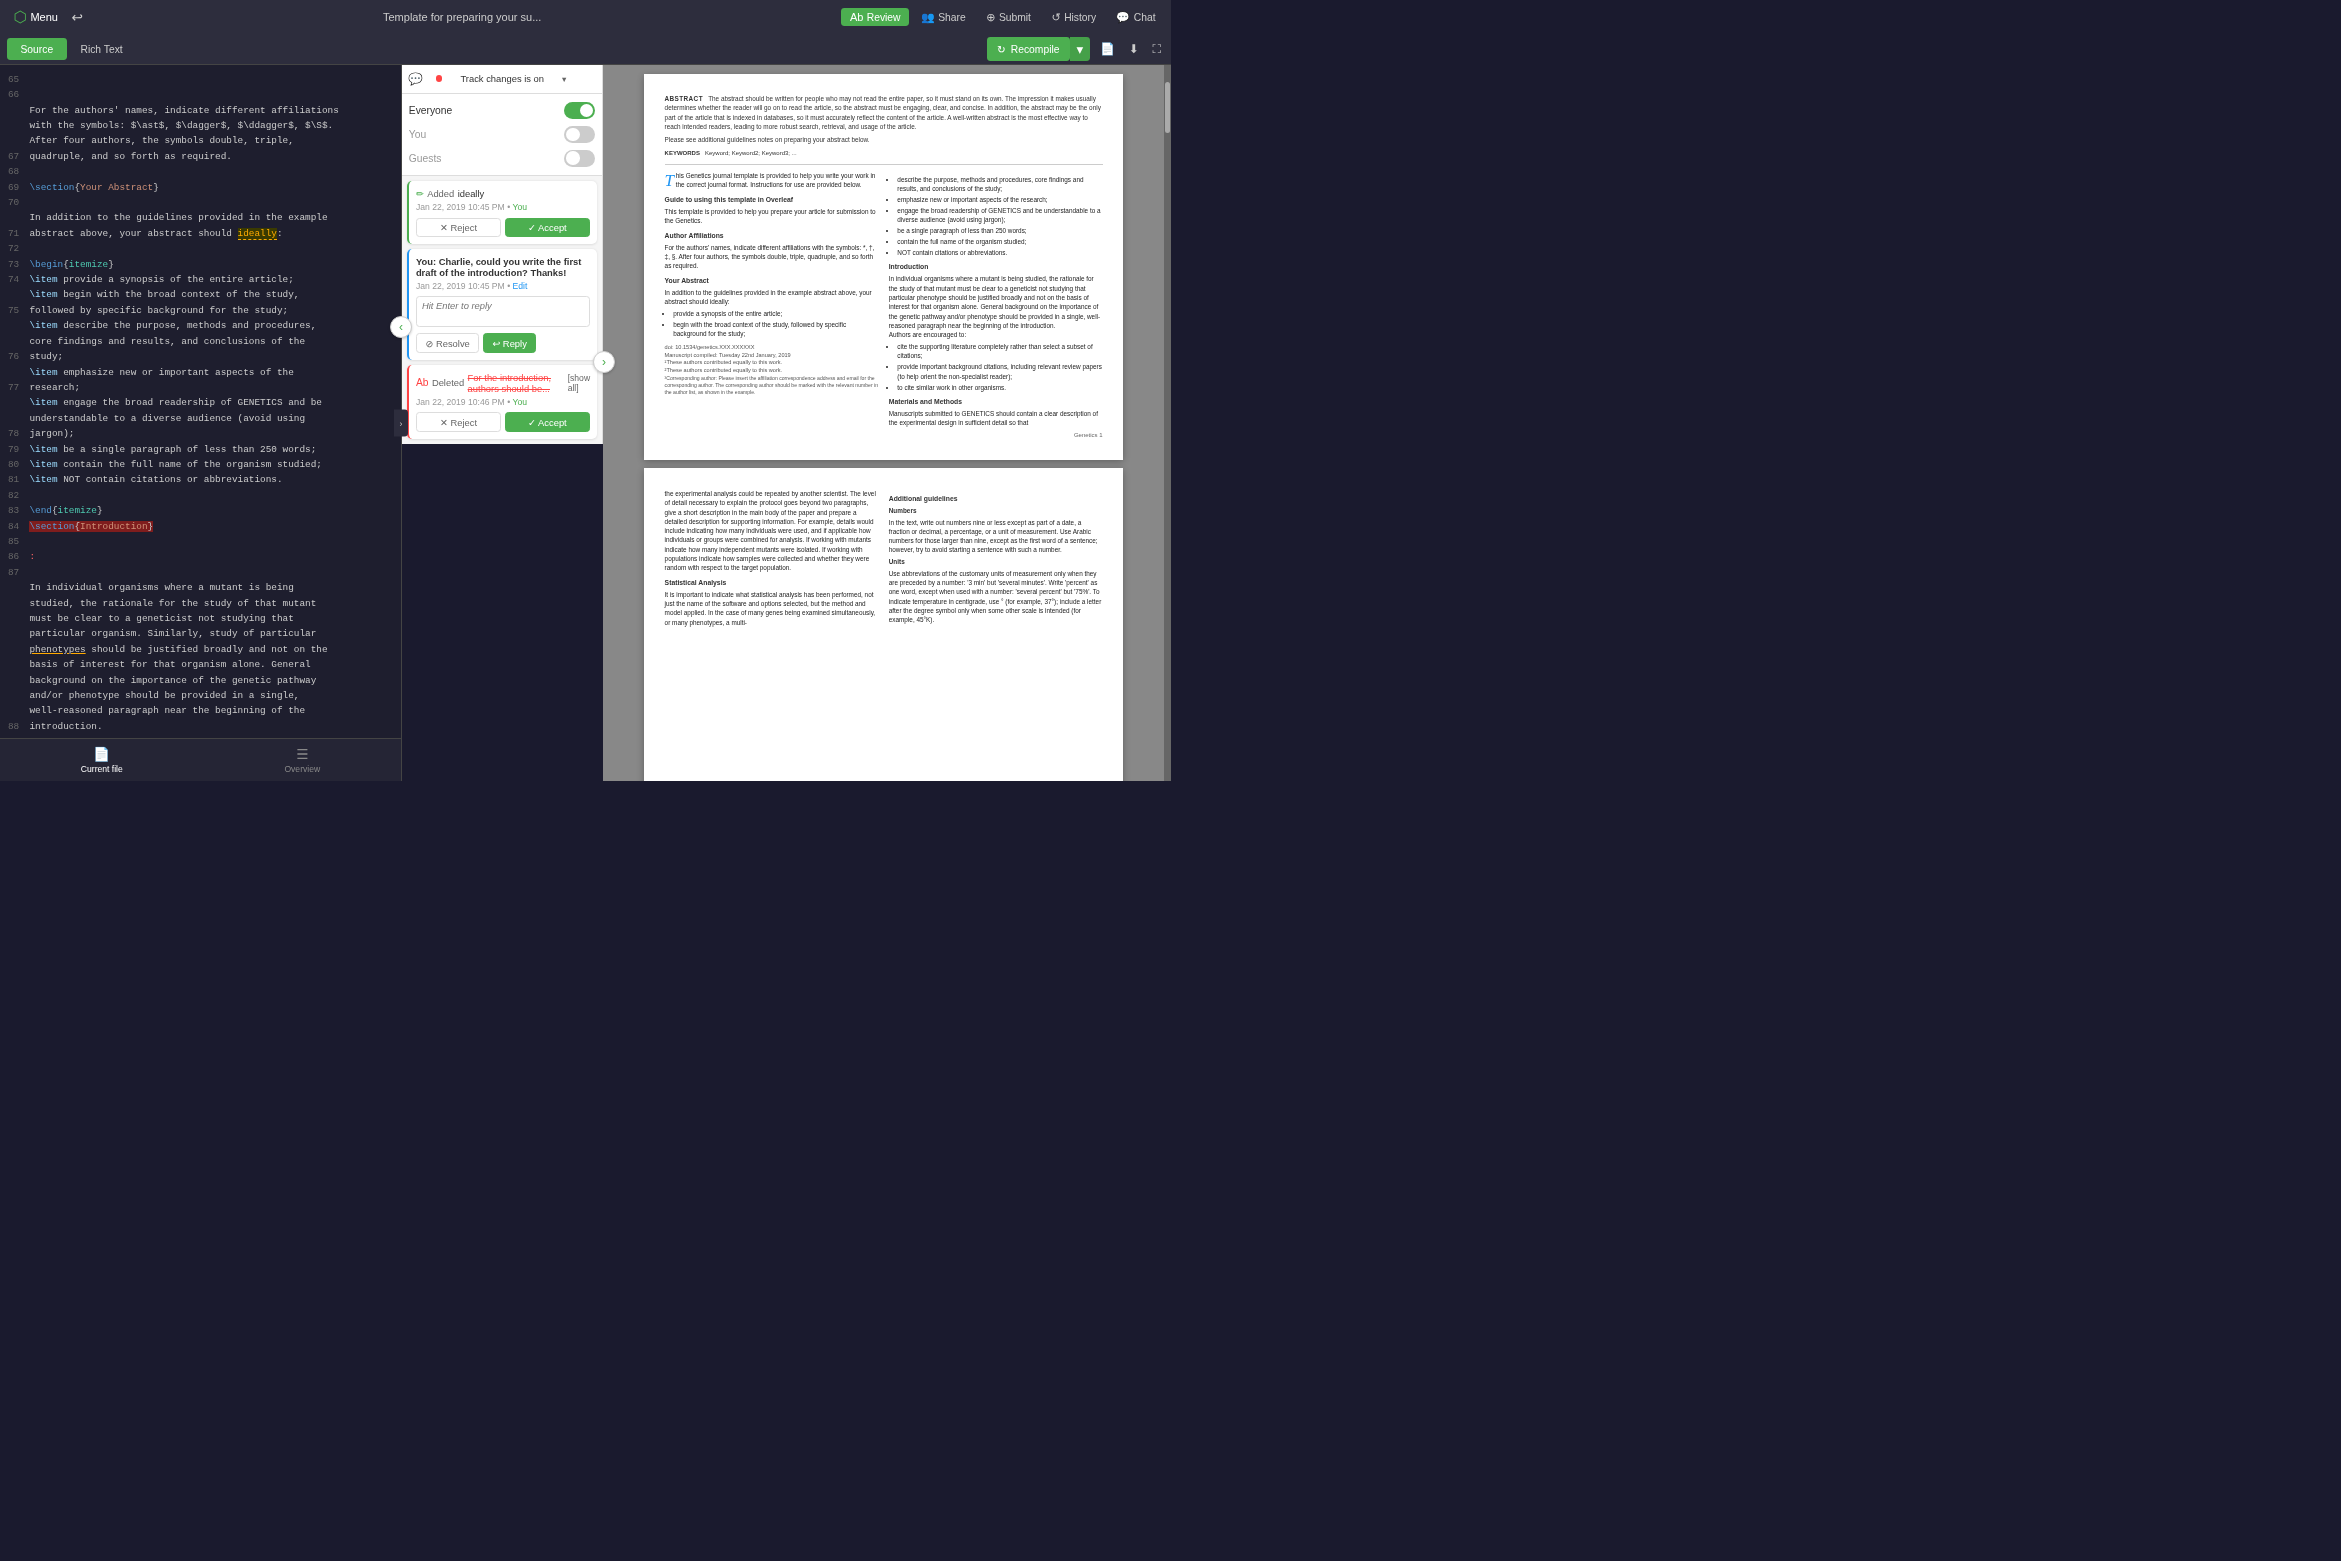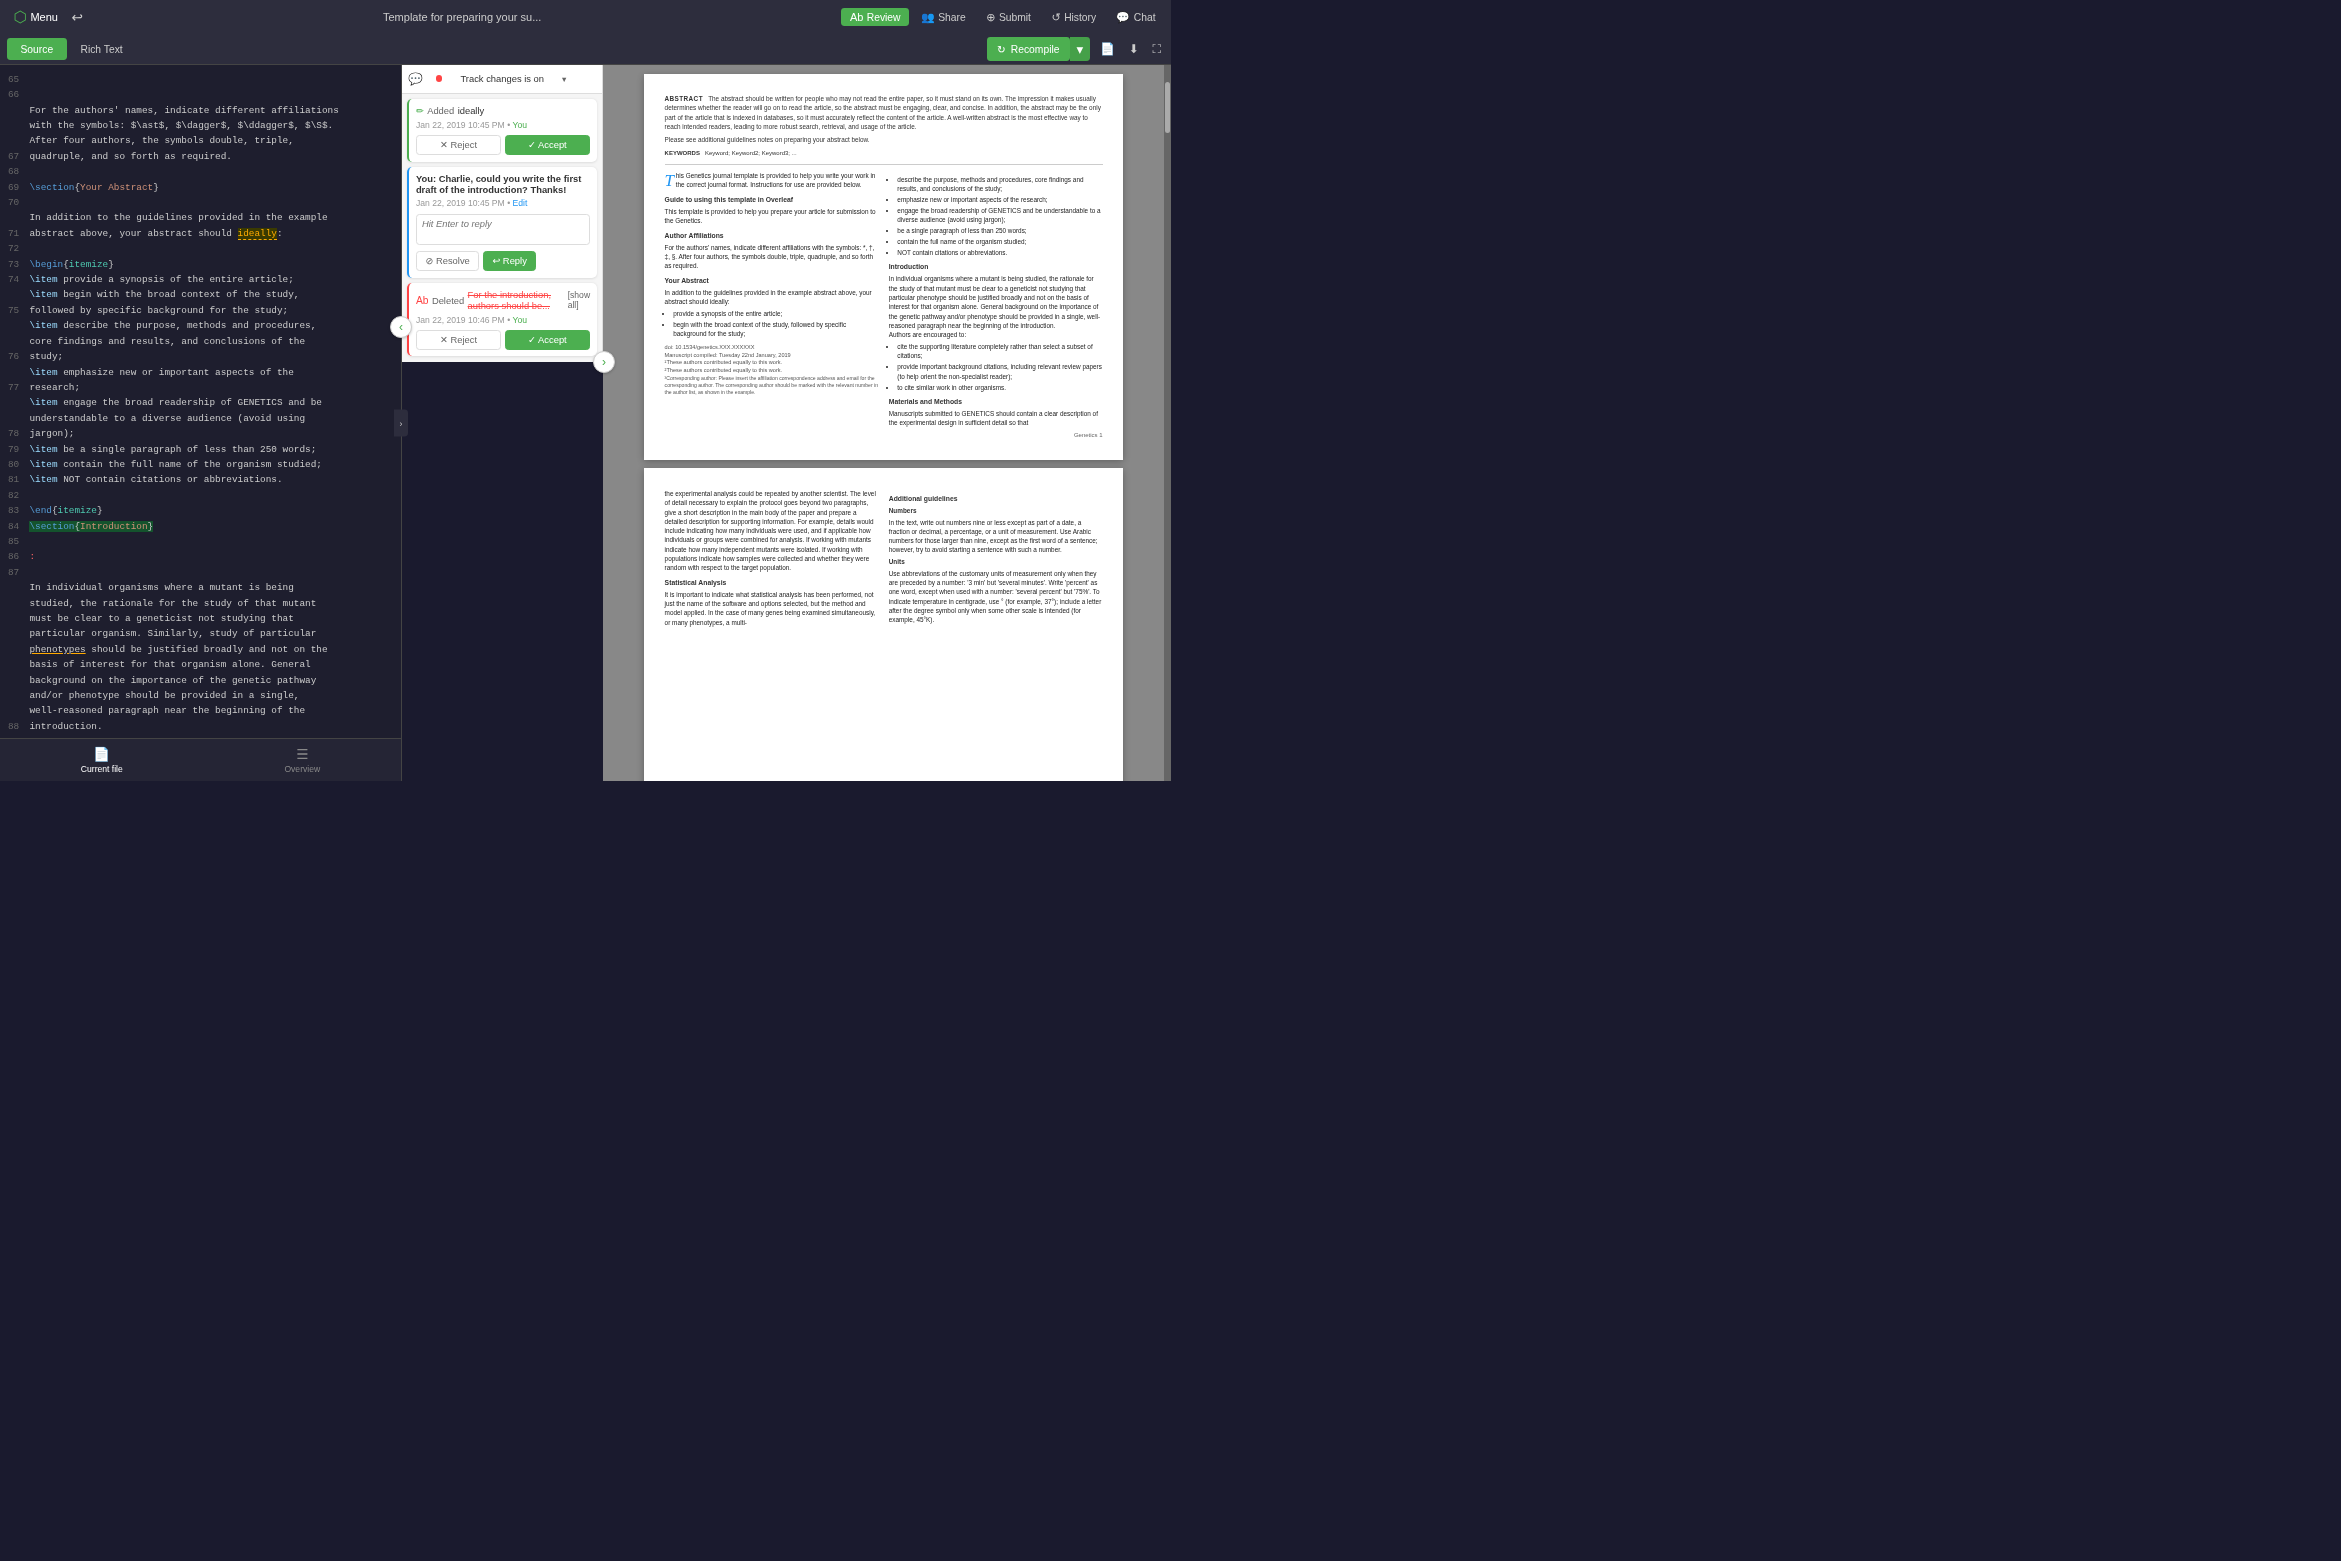--- a/index.html
+++ b/index.html
@@ -244,21 +244,21 @@
 <span><span class="code-blue">\item</span> emphasize new or important aspects of the</span>
 <span>research;</span>
 <span><span class="code-blue">\item</span> engage the broad readership of GENETICS and be</span>
 <span>understandable to a diverse audience (avoid using</span>
 <span>jargon);</span>
 <span><span class="code-blue">\item</span> be a single paragraph of less than 250 words;</span>
 <span><span class="code-blue">\item</span> contain the full name of the organism studied;</span>
 <span><span class="code-blue">\item</span> NOT contain citations or abbreviations.</span>
 <span> </span>
 <span><span class="code-keyword">\end</span>{<span class="code-green">itemize</span>}</span>
-<span style="background:#14532d;"><span class="code-keyword">\section</span>{<span class="code-orange">Introduction</span>}</span>
+<span style="background:#7f1d1d;"><span class="code-keyword">\section</span>{<span class="code-orange">Introduction</span>}</span>
 <span> </span>
 <span style="color:#f66;">:</span>
 <span> </span>
 <span>In individual organisms where a mutant is being</span>
 <span>studied, the rationale for the study of that mutant</span>
 <span>must be clear to a geneticist not studying that</span>
 <span>particular organism. Similarly, study of particular</span>
 <span><span style="text-decoration:underline; text-decoration-color:#fa0;">phenotypes</span> should be justified broadly and not on the</span>
 <span>basis of interest for that organism alone. General</span>
 <span>background on the importance of the genetic pathway</span>
@@ -292,20 +292,40 @@
           <span style="font-size:12px; color:#666;">💬</span>
         </div>
         <div class="track-indicator">
           <div class="track-dot"></div>
           <span>Track changes is on</span>
           <span class="track-chevron">▾</span>
         </div>
         <div style="width:17px;"></div>
       </div>
 
+      <div class="toggle-group">
+        <div class="toggle-row">
+          <span class="toggle-label">Everyone</span>
+          <div class="toggle on">
+            <div class="toggle-knob"></div>
+          </div>
+        </div>
+        <div class="toggle-row">
+          <span class="toggle-label dim">You</span>
+          <div class="toggle off">
+            <div class="toggle-knob"></div>
+          </div>
+        </div>
+        <div class="toggle-row">
+          <span class="toggle-label dim">Guests</span>
+          <div class="toggle off">
+            <div class="toggle-knob"></div>
+          </div>
+        </div>
+      </div>
 
       <div class="middle-scroll">
 
         <div class="change-card">
           <div class="change-header">
             <span class="change-icon" style="color:#4CAF50;">✏</span>
             <span class="change-action">Added</span>
             <span class="change-text">ideally</span>
           </div>
           <div class="change-meta">

